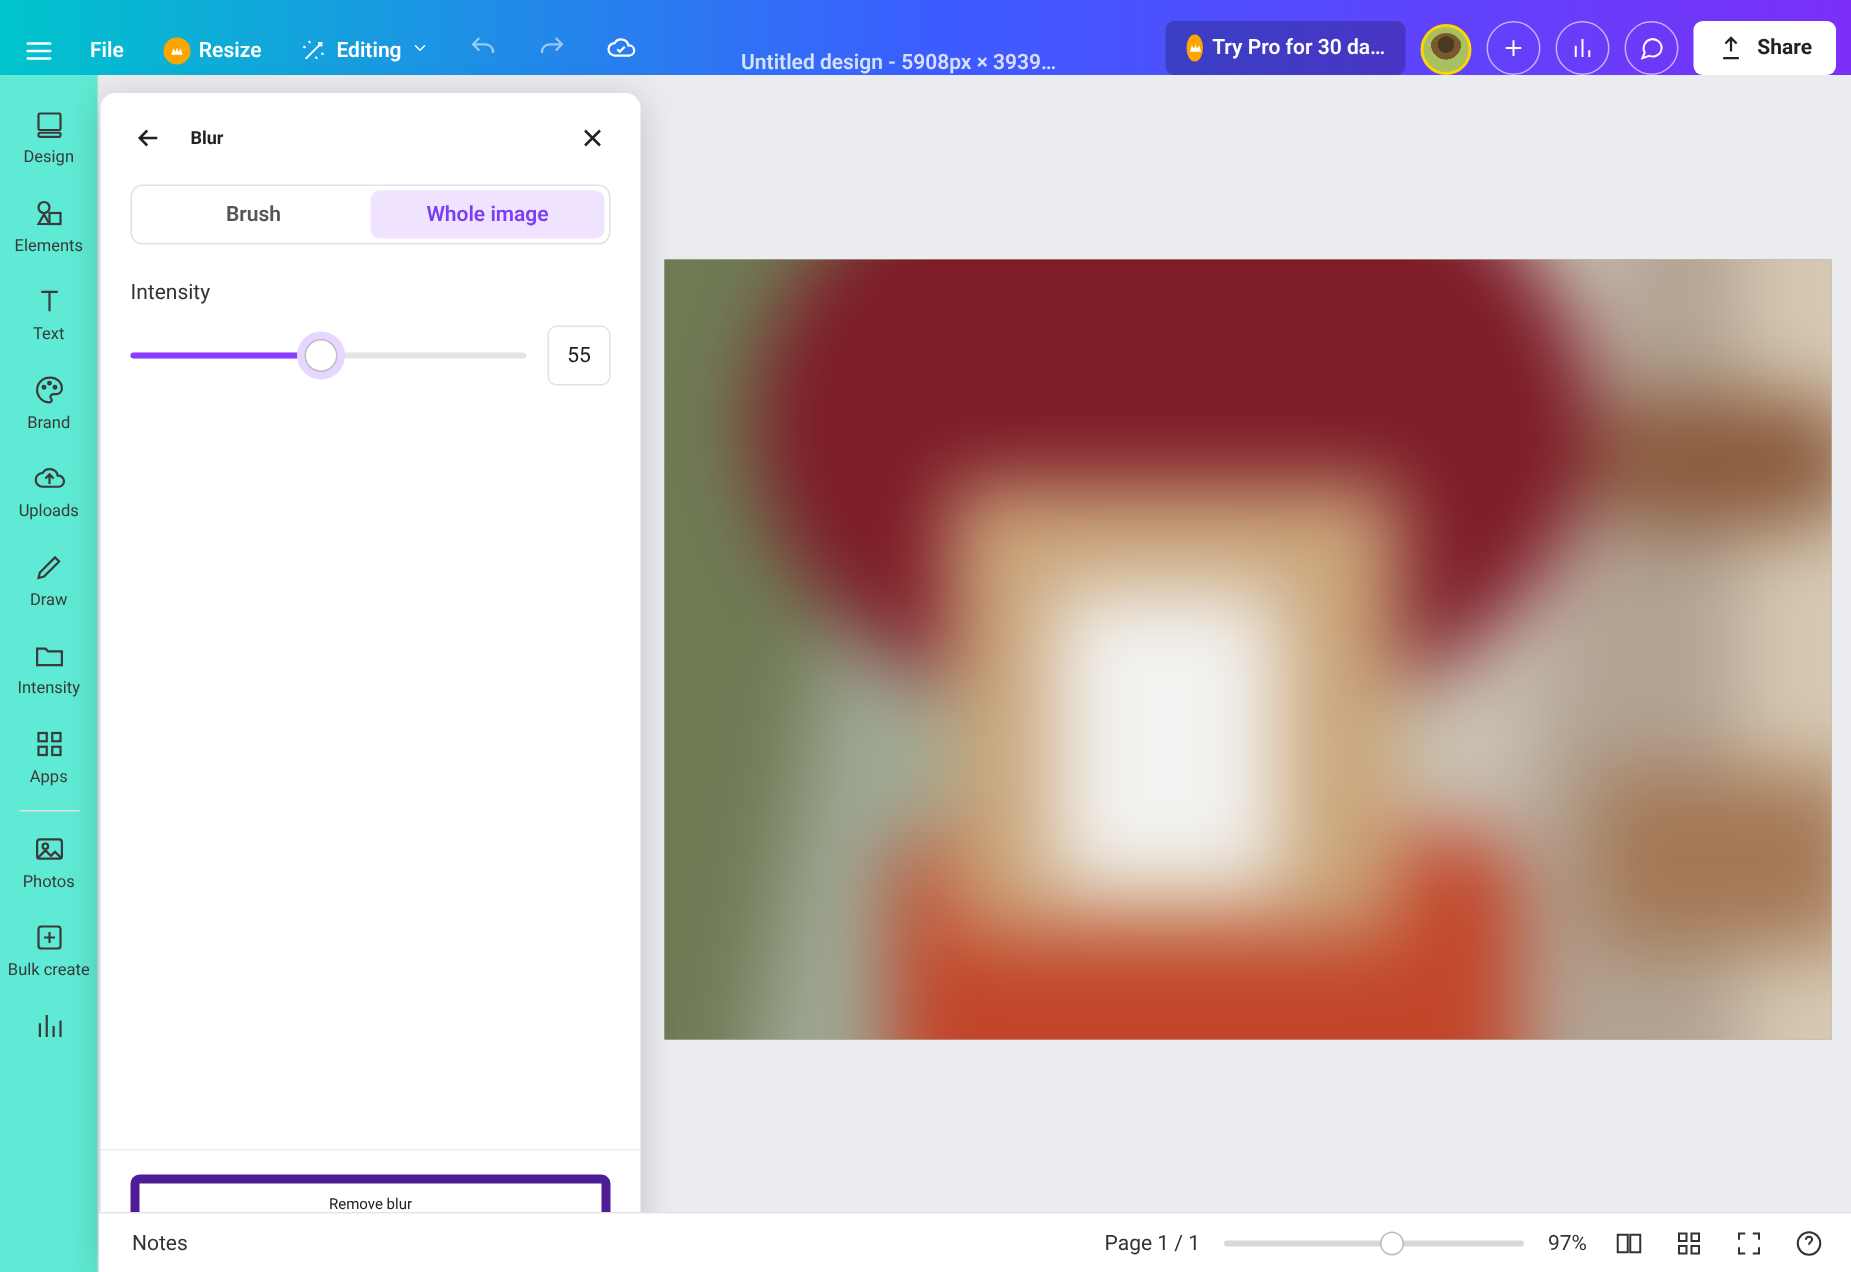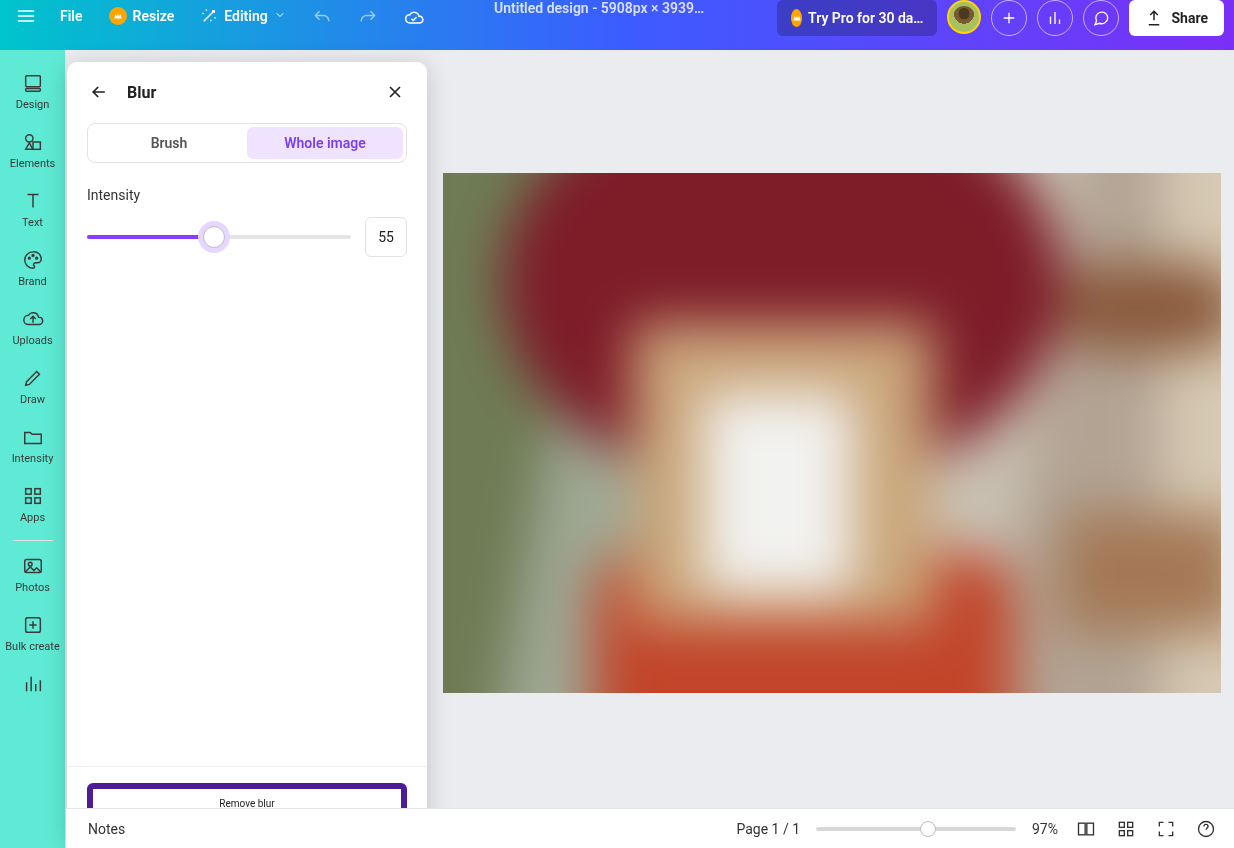--- a/index.html
+++ b/index.html
@@ -3,21 +3,21 @@
 <meta charset="utf-8">
 <style>
   * { box-sizing: border-box; margin: 0; padding: 0; font-family: -apple-system, BlinkMacSystemFont, "Segoe UI", Roboto, Helvetica, Arial, sans-serif; }
   html, body { width: 1234px; height: 848px; overflow: hidden; background: #ebecf0; }
 
   
   .topbar {
     height: 50px;
     background: linear-gradient(90deg, #00c4cc 0%, #3b5dff 50%, #7b2ff7 100%);
     display: flex;
-    align-items: flex-start;
+    align-items: flex-end;
     padding: 0 10px;
     gap: 10px;
     color: #fff;
     font-size: 14px;
   }
   .topbar .hamburger { width: 32px; height: 32px; display:flex; align-items:center; justify-content:center; cursor:pointer; }
   .topbar .hamburger svg { width:20px; height:20px; }
   .top-item { display:flex; align-items:center; gap:6px; padding:0 8px; height:32px; border-radius:4px; cursor:pointer; font-weight:600; }
   .crown { width:18px; height:18px; background:#ffa500; border-radius:50%; display:flex; align-items:center; justify-content:center; }
   .crown svg { width:10px; height:10px; fill:#fff; }
@@ -74,21 +74,21 @@
 
   
   .blur-panel {
     position:absolute; top:62px; left:67px; width:360px; height:781px;
     background:#fff; border-radius:10px; box-shadow:0 4px 24px rgba(0,0,0,.18);
     display:flex; flex-direction:column;
   }
   .panel-header { display:flex; align-items:center; gap:16px; padding:18px 20px; }
   .panel-header .back, .panel-header .close { width:24px; height:24px; cursor:pointer; display:flex; align-items:center; justify-content:center; }
   .panel-header .back svg, .panel-header .close svg { width:20px; height:20px; stroke:#222; fill:none; stroke-width:2; }
-  .panel-header .title { flex:1; font-weight:700; font-size:16px; color:#222; }
+  .panel-header .title { flex:1; font-weight:700; font-size:12px; color:#222; }
 
   .seg-control { margin:1px 20px 0; height:40px; border:1px solid #e2e2e4; border-radius:8px; display:flex; padding:3px; }
   .seg { flex:1; display:flex; align-items:center; justify-content:center; font-size:14px; font-weight:600; color:#555; border-radius:6px; cursor:pointer; }
   .seg.active { background:#f0e3ff; color:#7b3ff2; }
 
   .intensity-block { padding:24px 20px 0; }
   .intensity-label { font-size:14px; color:#333; margin-bottom:14px; }
   .slider-row { display:flex; align-items:center; gap:14px; }
   .slider { position:relative; flex:1; height:20px; }
   .track { position:absolute; left:0; right:0; top:50%; height:4px; margin-top:-2px; border-radius:3px; background:#e4e4e6; }

